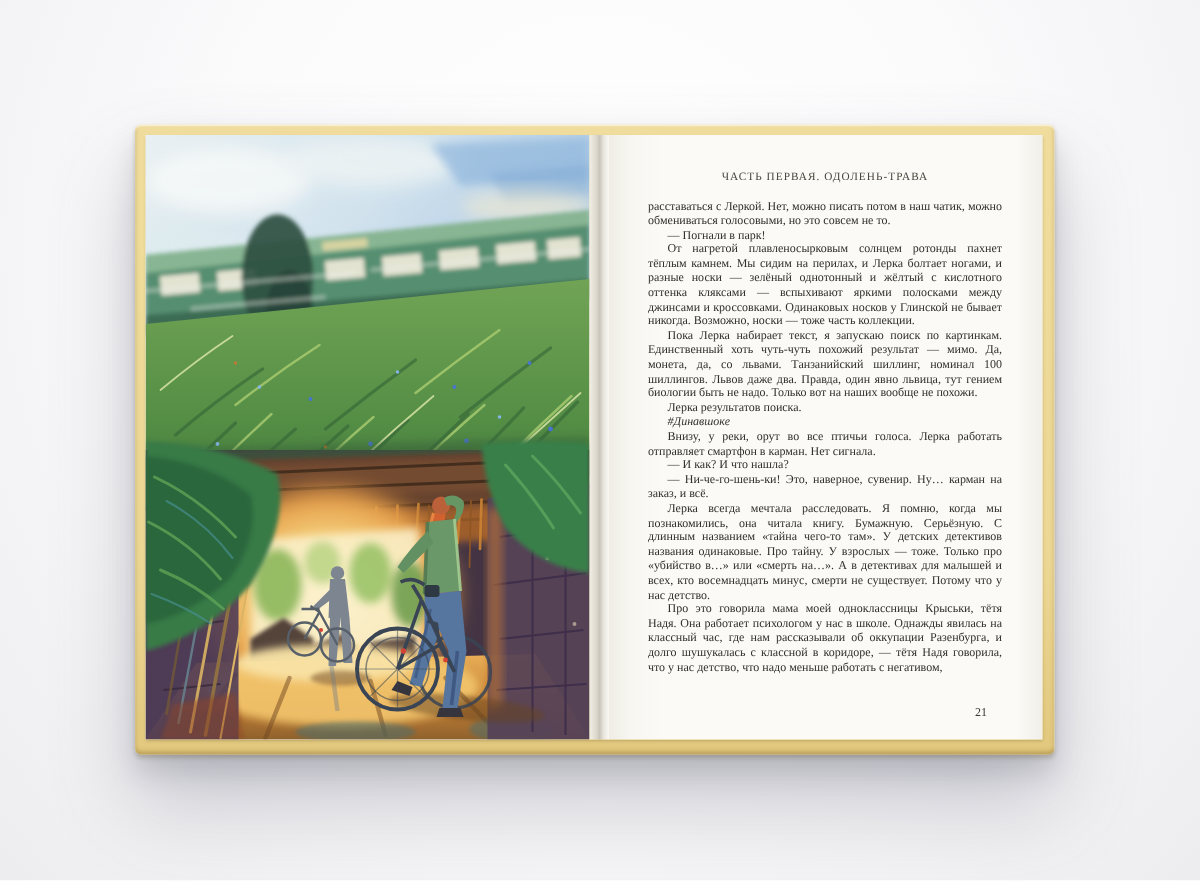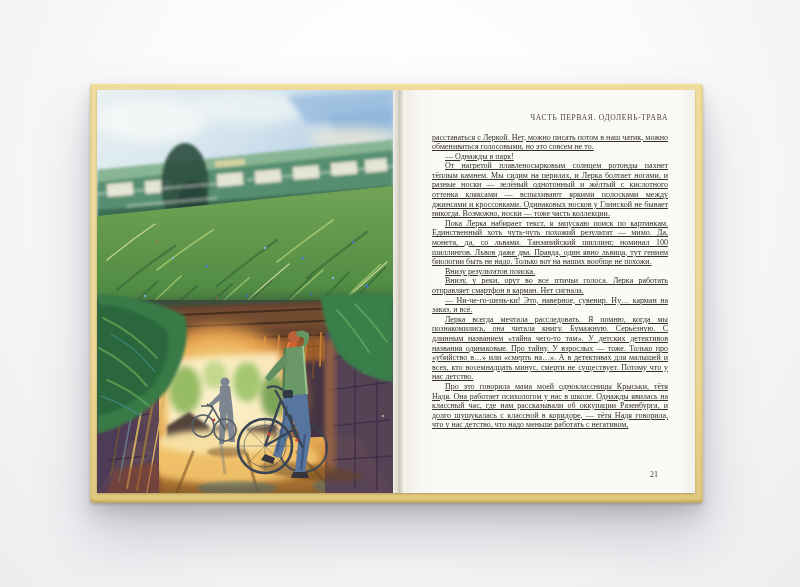--- a/index.html
+++ b/index.html
@@ -14,24 +14,24 @@
     box-shadow:inset 0 1px 1px rgba(255,255,255,.7), inset 0 -2px 3px rgba(140,110,45,.45);pointer-events:none;}
   .pages{position:absolute;left:7px;top:7px;width:598px;height:403px;display:flex;
     box-shadow:0 1px 2px rgba(90,70,30,.35);}
   .page-left{position:relative;width:296px;height:403px;background:#f2efe6;overflow:hidden;}
   .page-left svg{display:block;width:296px;height:403px;}
   .gutter{width:13px;height:403px;
     background:linear-gradient(90deg,#f1eee6 0%, #dcd8cd 35%, #c9c5ba 52%, #e8e5dd 72%, #faf8f3 100%);}
   .page-right{position:relative;flex:1;height:403px;
     background:linear-gradient(90deg, #efedE5 0%, #f8f6f1 5%, #fbfaf6 12%, #fbfaf6 94%, #f1efe8 100%);
     color:#34302b;}
-  .running-header{margin:24px 27px 0 26px;text-align:right;
+  .running-header{margin:24px 27px 0 26px;text-align:center;
     font-size:7.5px;letter-spacing:.7px;color:#4a443d;line-height:1;}
   .body-text{margin:11px 27px 0 26px;text-align:justify;
-    font-size:8px;line-height:9.6px;color:#332f2a;text-decoration:underline;}
+    font-size:8px;line-height:9.6px;color:#332f2a;}
   .body-text p{margin:0;text-indent:13px;}
   .body-text p.cont{text-indent:0;}
   .body-text p.tag{font-style:italic;}
   .page-number{position:absolute;left:16px;bottom:14px;width:236px;text-align:right;
     font-size:8px;color:#3c3731;}
 </style>
 </head>
 <body>
 
 <div class="stage">
@@ -330,25 +330,27 @@
           <rect x="0" y="0" width="296" height="403" fill="#f6edd8" opacity=".05"></rect>
         </svg>
       </div>
 
       <div class="gutter"></div>
 
       <div class="page-right">
         <div class="running-header">ЧАСТЬ ПЕРВАЯ. ОДОЛЕНЬ-ТРАВА</div>
         <div class="body-text">
           <p class="cont">расставаться с Леркой. Нет, можно писать потом в наш чатик, можно обмениваться голосовыми, но это совсем не то.</p>
-          <p>— Однажды в парк!</p>
+          <p>— Погнали в парк!</p>
           <p>От нагретой плавленосырковым солнцем ротонды пахнет тёплым камнем. Мы сидим на перилах, и Лерка болтает ногами, и разные носки — зелёный однотонный и жёлтый с кислотного оттенка кляксами — вспыхивают яркими полосками между джинсами и кроссовками. Одинаковых носков у Глинской не бывает никогда. Возможно, носки — тоже часть коллекции.</p>
           <p>Пока Лерка набирает текст, я запускаю поиск по картинкам. Единственный хоть чуть-чуть похожий результат — мимо. Да, монета, да, со львами. Танзанийский шиллинг, номинал 100 шиллингов. Львов даже два. Правда, один явно львица, тут гением биологии быть не надо. Только вот на наших вообще не похожи.</p>
-          <p>Внизу результатов поиска.</p>
+          <p>Лерка результатов поиска.</p>
+          <p class="tag">#Динавшоке</p>
           <p>Внизу, у реки, орут во все птичьи голоса. Лерка работать отправляет смартфон в карман. Нет сигнала.</p>
+          <p>— И как? И что нашла?</p>
           <p>— Ни-че-го-шень-ки! Это, наверное, сувенир. Ну… карман на заказ, и всё.</p>
           <p>Лерка всегда мечтала расследовать. Я помню, когда мы познакомились, она читала книгу. Бумажную. Серьёзную. С длинным названием «тайна чего-то там». У детских детективов названия одинаковые. Про тайну. У взрослых — тоже. Только про «убийство в…» или «смерть на…». А в детективах для малышей и всех, кто восемнадцать минус, смерти не существует. Потому что у нас детство.</p>
           <p>Про это говорила мама моей одноклассницы Крыськи, тётя Надя. Она работает психологом у нас в школе. Однажды явилась на классный час, где нам рассказывали об оккупации Разенбурга, и долго шушукалась с классной в коридоре, — тётя Надя говорила, что у нас детство, что надо меньше работать с негативом,</p>
         </div>
         <div class="page-number">21</div>
       </div>
 
     </div>
   </div>
 </div>

